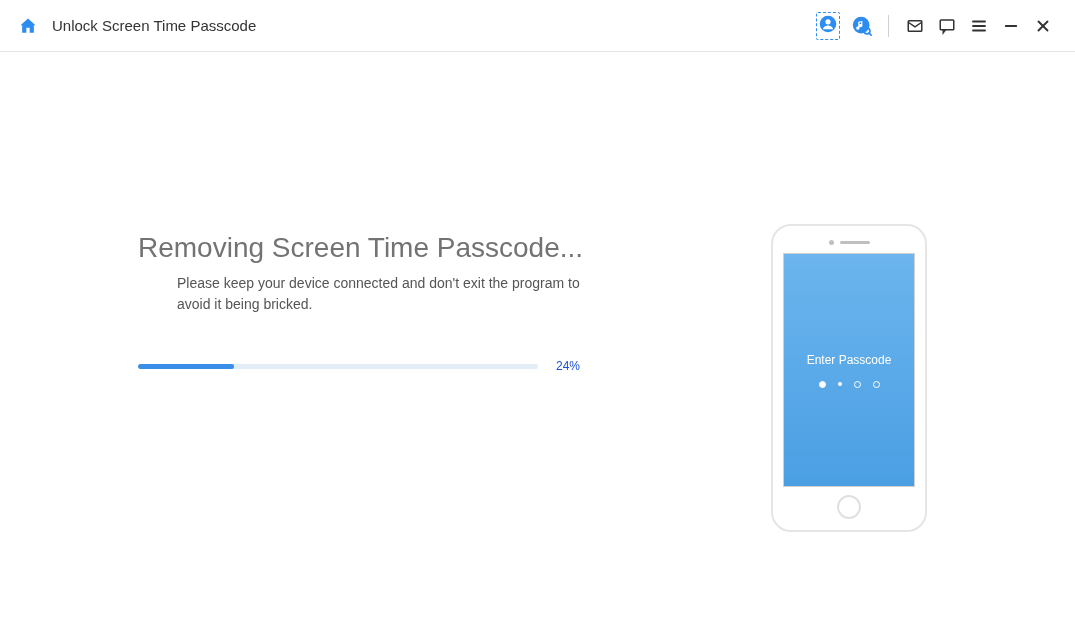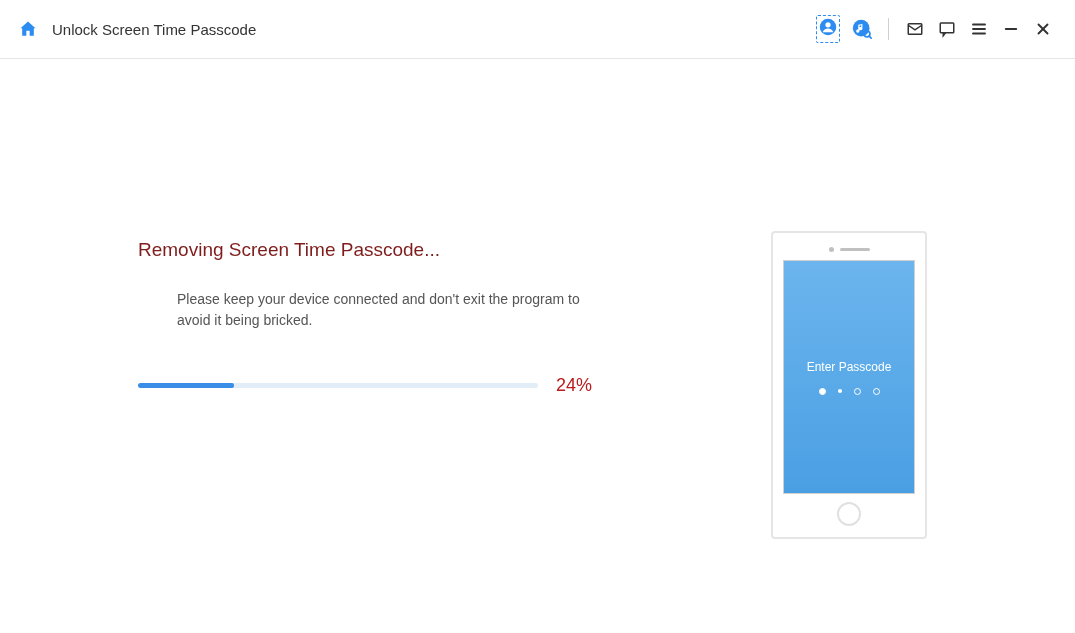--- a/index.html
+++ b/index.html
@@ -11,21 +11,21 @@
       font-family: -apple-system, BlinkMacSystemFont, "Segoe UI", Arial, sans-serif;
       background: #ffffff;
       width: 1075px;
       height: 633px;
       overflow: hidden;
     }
     .header {
       display: flex;
       align-items: center;
       justify-content: space-between;
-      height: 59px;
+      height: 52px;
       border-bottom: 1px solid #e5e5e5;
       padding: 0 22px 0 18px;
     }
     .header-left {
       display: flex;
       align-items: center;
       gap: 14px;
     }
     .header-title {
       font-size: 15px;
@@ -58,24 +58,24 @@
     }
     .content {
       display: flex;
       padding: 180px 148px 0 138px;
     }
     .content-left {
       flex: 1;
       max-width: 470px;
     }
     .main-title {
-      font-size: 19px;
-      color: #7f1d1d;
+      font-size: 28px;
+      color: #737373;
       font-weight: 400;
-      margin-bottom: 28px;
+      margin-bottom: 9px;
     }
     .subtitle {
       font-size: 14px;
       color: #555;
       line-height: 1.5;
       margin-bottom: 44px;
       margin-left: 39px;
     }
     .wait-text {
       font-size: 14px;
@@ -93,34 +93,34 @@
       background: #e3edf7;
       border-radius: 2px;
       overflow: hidden;
     }
     .progress-bar-fill {
       height: 100%;
       background: #3b8ee8;
       border-radius: 2px;
     }
     .progress-percent {
-      font-size: 18px;
-      color: #b91c1c;
+      font-size: 12px;
+      color: #1d4ed8;
     }
     .content-right {
       display: flex;
       align-items: flex-start;
       margin-left: auto;
       margin-top: -8px;
     }
     .phone-frame {
       width: 156px;
       height: 308px;
       border: 2px solid #e5e5e5;
-      border-radius: 4px;
+      border-radius: 20px;
       padding: 14px 8px 10px 8px;
       position: relative;
       display: flex;
       flex-direction: column;
       align-items: center;
     }
     .phone-notch {
       display: flex;
       align-items: center;
       gap: 6px;

